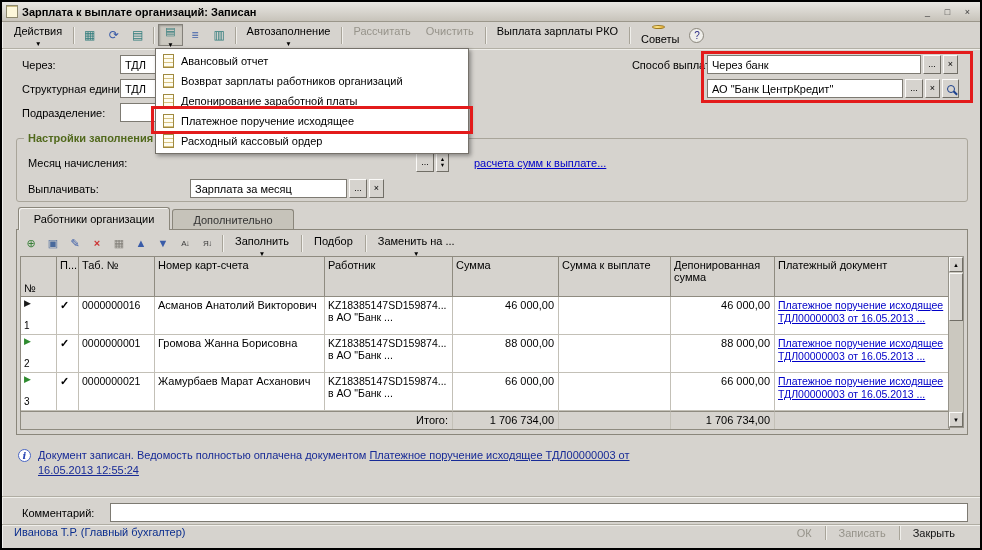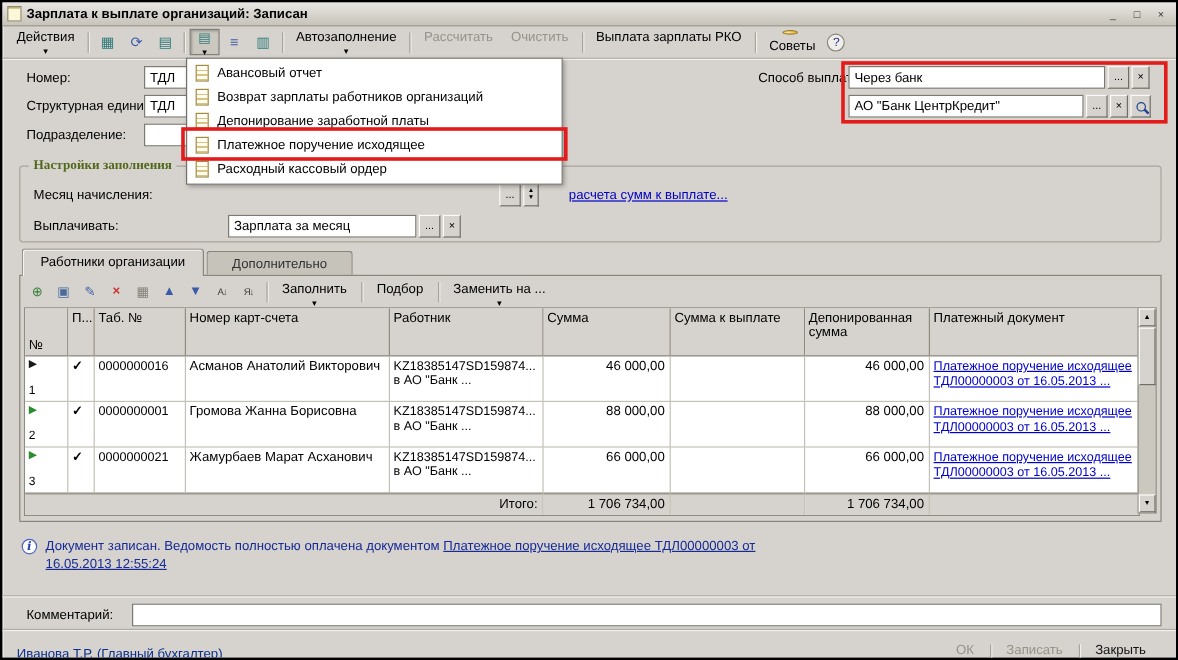--- a/index.html
+++ b/index.html
@@ -81,21 +81,21 @@
             border-color:#fbfaf8 #716e66 #716e66 #fbfaf8;}
   
   .info-icon{position:absolute;left:16px;top:447px;width:13px;height:13px;border-radius:50%;background:#fff;
              border:1px solid #4a66c4;color:#2a46b4;display:flex;align-items:center;justify-content:center;
              font:italic bold 10px "DejaVu Serif",serif;}
   .info-text{position:absolute;left:36px;top:446px;width:640px;color:#172a96;line-height:15px;}
   .info-link{text-decoration:underline;}
   .hline{position:absolute;left:0;right:0;height:0;border-top:1px solid #b0ada3;border-bottom:1px solid #f0efeb;}
   .field-input{position:absolute;height:19px;background:#fff;border:1px solid #7d7a72;font:inherit;padding:2px 4px;}
   
-  .footer{position:absolute;left:0;top:524px;right:0;height:25px;display:flex;align-items:flex-end;padding:0 12px;}
+  .footer{position:absolute;left:0;top:524px;right:0;height:25px;display:flex;align-items:flex-start;padding:0 12px;}
   .foot-user{color:#0b2e8e;flex:1;}
   .foot-btn{padding:0 12px;height:16px;display:flex;align-items:center;white-space:nowrap;}
   .foot-sep{width:1px;height:14px;background:#a8a499;box-shadow:1px 0 0 #f0efeb;}
   .f-dis{color:#96938a;}
   .f-en{color:#141414;}
   
   .menu{position:absolute;left:153px;top:46px;width:314px;background:#fff;border:1px solid #75716a;
         box-shadow:2px 2px 4px rgba(0,0,0,.35);z-index:40;padding:2px 0;}
   .menu-item{height:20px;display:flex;align-items:center;gap:7px;padding:0 7px;white-space:nowrap;}
   .menu-icon{width:11px;height:14px;background:repeating-linear-gradient(180deg,#fffdf0 0 3px,#d9c382 3px 4px);
@@ -145,21 +145,21 @@
     <span class="tb-sep"></span>
     <button class="tb-text">Выплата зарплаты РКО</button>
     <span class="tb-sep"></span>
     <button class="tb-text">
       <span class="tips-icon"></span>
       <span>Советы</span>
     </button>
     <span class="round-help">?</span>
   </div>
 
-  <span class="lbl" style="left:20px;top:57px;">Номер:</span>
+  <span class="lbl" style="left:20px;top:57px;">Через:</span>
   <span class="field" style="left:118px;top:53px;width:160px;">ТДЛ</span>
 
   <span class="lbl" style="left:20px;top:81px;">Структурная единица:</span>
   <span class="field" style="left:118px;top:77px;width:160px;">ТДЛ</span>
 
   <span class="lbl" style="left:20px;top:105px;">Подразделение:</span>
   <span class="field" style="left:118px;top:101px;width:160px;"></span>
 
   <span class="lbl" style="left:599px;top:57px;width:120px;text-align:right;">Способ выплаты:</span>
   <span class="field" style="left:705px;top:53px;width:214px;">Через банк</span>
@@ -169,21 +169,21 @@
   <span class="field" style="left:705px;top:77px;width:196px;">АО "Банк ЦентрКредит"</span>
   <span class="fbtn" style="left:903px;top:77px;width:18px;">...</span>
   <span class="fbtn" style="left:923px;top:77px;width:15px;">×</span>
   <span class="fbtn" style="left:940px;top:77px;width:17px;">
     <span class="mag">
         <span class="mag-h"></span>
       </span>
   </span>
 
   <div class="groupbox" style="left:14px;top:136px;width:952px;height:64px;"></div>
-  <span class="group-title" style="left:22px;top:130px;font-family:Liberation Serif, serif;">Настройки заполнения</span>
+  <span class="group-title" style="left:22px;top:130px;">Настройки заполнения</span>
 
   <span class="lbl" style="left:26px;top:155px;">Месяц начисления:</span>
   <span class="fbtn" style="left:414px;top:151px;width:18px;">...</span>
   <span class="fbtn spin" style="left:434px;top:151px;width:13px;">
     <span>▲</span>
     <span>▼</span>
   </span>
   <span class="linkfrag" style="left:472px;top:155px;">расчета сумм к выплате...</span>
 
   <span class="lbl" style="left:26px;top:181px;">Выплачивать:</span>

